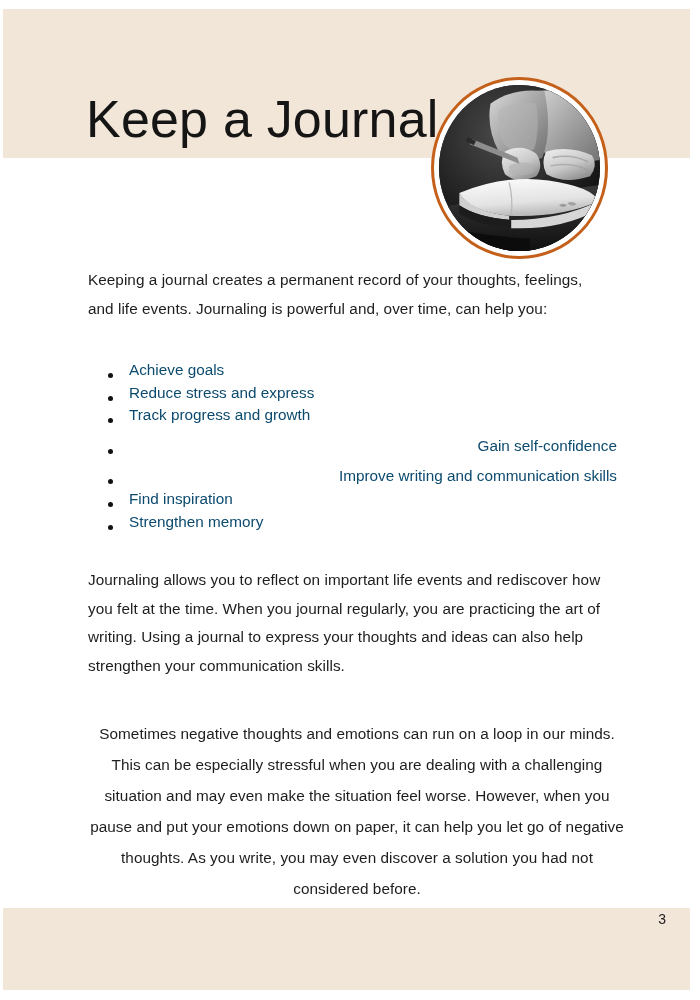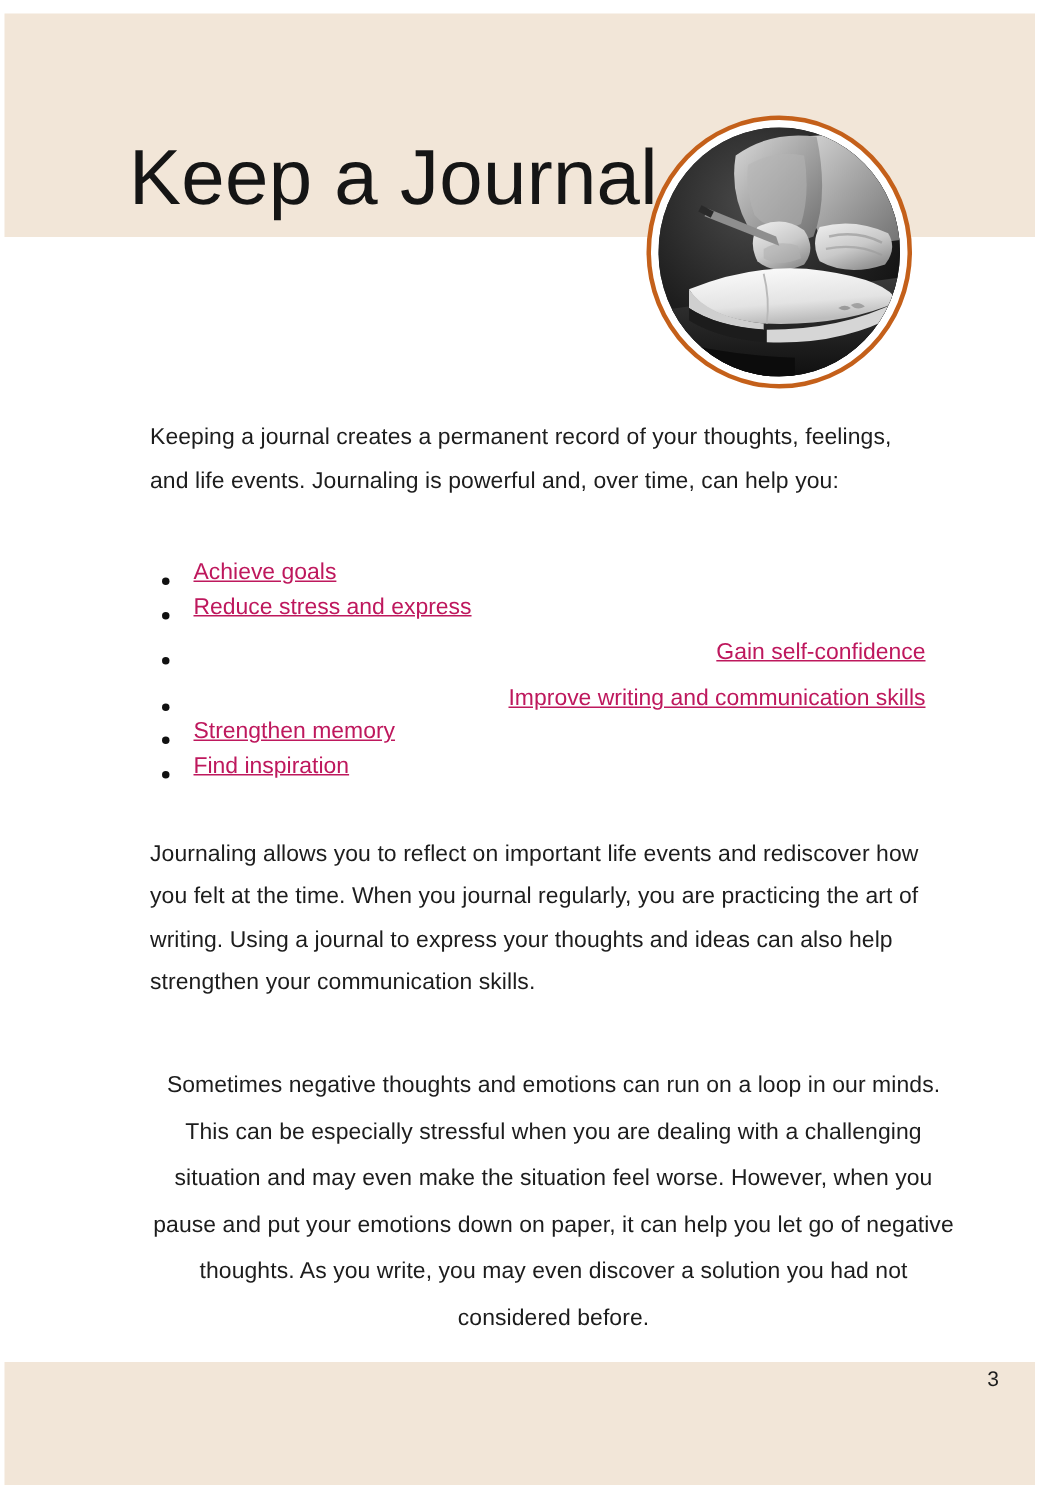--- a/index.html
+++ b/index.html
@@ -82,44 +82,43 @@
 
   
   .content {
     position: absolute;
     left: 85px;
     top: 262px;
     width: 532px;
   }
 
   .para {
-    margin: 15px;
+    margin: 3px;
     font-size: 15.3px;
     line-height: 29px;
     color: #1d1d1d;
     letter-spacing: 0.05px;
   }
   .para--intro { width: 500px; }
   .para--two   { margin-top: 33px; width: 532px; line-height: 28.5px; }
   .para--three { margin-top: 38px; width: 538px; line-height: 31px; text-align: center; }
 
   
   .benefits {
     list-style: none;
     margin: 36px 0 0 0;
     padding: 0 0 0 14px;
   }
   .benefits li {
     position: relative;
     padding-left: 30px;
     font-size: 15.3px;
     line-height: 22.6px;
-    color: #be185d;
+    color: #0c4a6e;
     margin-bottom: 0;
-    text-decoration: underline;
   }
   .benefits li::before {
     content: "";
     position: absolute;
     left: 9px;
     top: 14px;
     width: 5px;
     height: 5px;
     border-radius: 50%;
     background: #111111;
@@ -206,24 +205,25 @@
     </div>
   </div>
 
   <div class="content">
 
     <p class="para para--intro">Keeping a journal creates a permanent record of your thoughts, feelings, and life events. Journaling is powerful and, over time, can help you:</p>
 
     <ul class="benefits">
       <li>Achieve goals</li>
       <li>Reduce stress and express</li>
+      <li>Track progress and growth</li>
       <li class="gap-before">Gain self-confidence</li>
       <li class="gap-before">Improve writing and communication skills</li>
+      <li>Find inspiration</li>
       <li>Strengthen memory</li>
-      <li>Find inspiration</li>
     </ul>
 
     <p class="para para--two">Journaling allows you to reflect on important life events and rediscover how you felt at the time. When you journal regularly, you are practicing the art of writing. Using a journal to express your thoughts and ideas can also help strengthen your communication skills.</p>
 
     <p class="para para--three">Sometimes negative thoughts and emotions can run on a loop in our minds. This can be especially stressful when you are dealing with a challenging situation and may even make the situation feel worse. However, when you pause and put your emotions down on paper, it can help you let go of negative thoughts. As you write, you may even discover a solution you had not considered before.</p>
   </div>
 
   <div class="page-number">3</div>
 
 </div>

